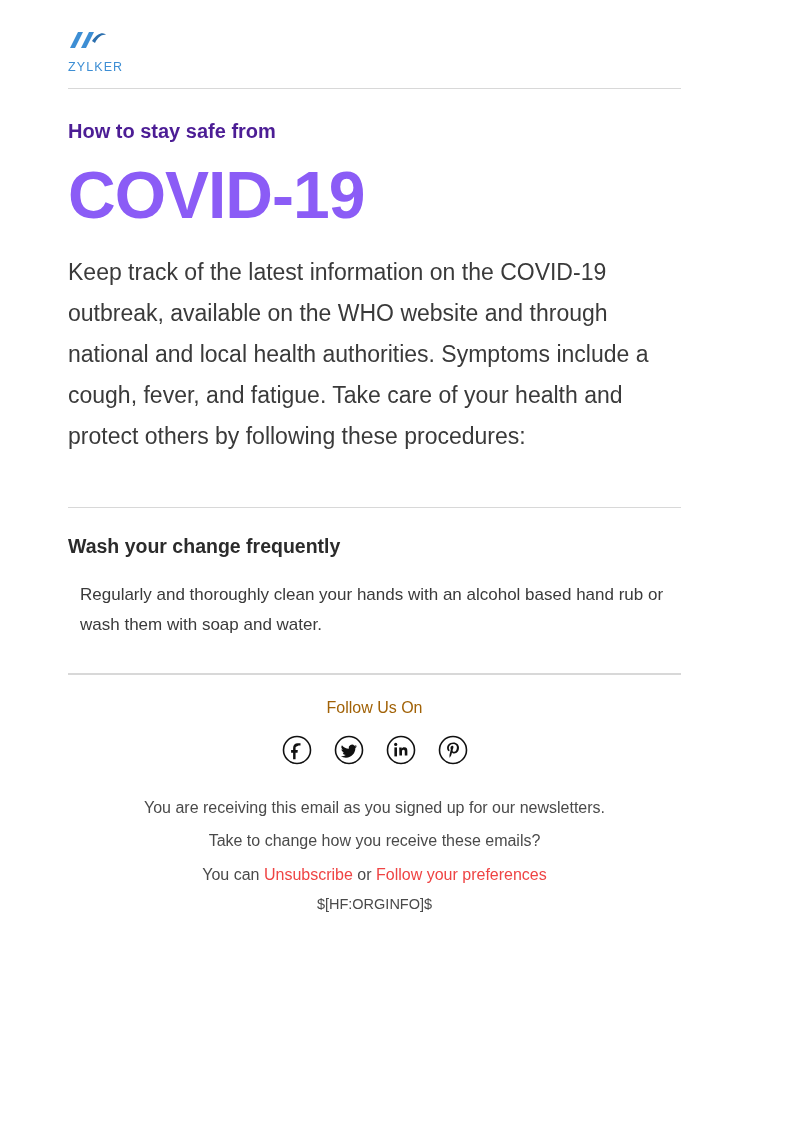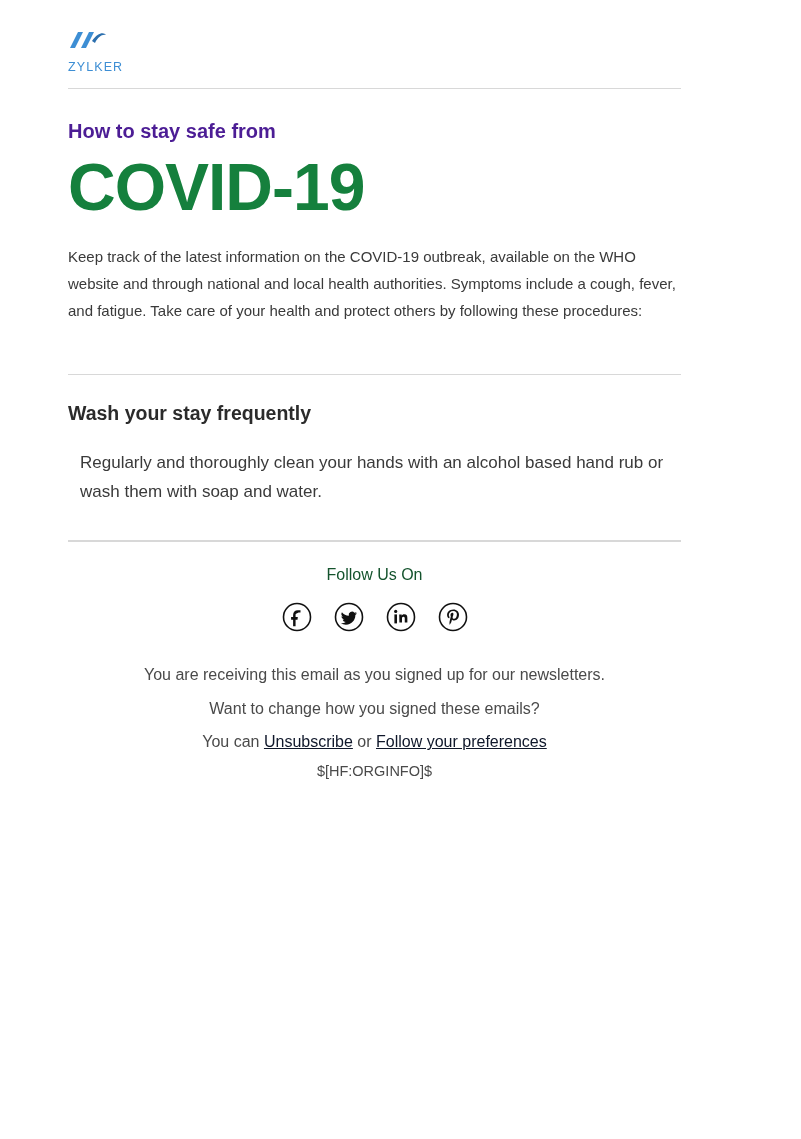--- a/index.html
+++ b/index.html
@@ -51,27 +51,27 @@
   .hero-kicker {
     font-size: 20px;
     font-weight: bold;
     color: #4c1d95;
     margin: 0;
     line-height: 1.2;
   }
   .hero-title {
     font-size: 66px;
     font-weight: bold;
-    color: #15803d;
-    margin: 10px 0 0 0;
+    color: #8b5cf6;
+    margin: 18px 0 0 0;
     line-height: 1.05;
     letter-spacing: -1px;
   }
   .body-text {
-    font-size: 15px;
+    font-size: 23px;
     line-height: 1.78;
     color: #3a3a3a;
     margin: 22px 0 0 0;
   }
   .section-gap-top {
     margin-top: 46px;
   }
   
   .section {
     padding: 26px 0 22px 0;
@@ -92,21 +92,21 @@
   .section p + p {
     margin-top: 24px;
   }
   
   .footer {
     padding-top: 24px;
     text-align: center;
   }
   .follow-label {
     font-size: 16px;
-    color: #14532d;
+    color: #a16207;
     margin: 0 0 18px 0;
   }
   .social-row {
     display: flex;
     justify-content: center;
     align-items: center;
     gap: 22px;
     margin-bottom: 30px;
   }
   .social-icon {
@@ -114,22 +114,21 @@
     height: 30px;
     display: block;
   }
   .footer-line {
     font-size: 16px;
     color: #4a4a4a;
     line-height: 1.6;
     margin: 0 0 8px 0;
   }
   .footer-link {
-    color: #0f172a;
-    text-decoration: underline;
+    color: #ef4444;
     cursor: pointer;
   }
   .footer-orginfo {
     font-size: 14.5px;
     color: #4a4a4a;
     margin: 8px;
     padding-bottom: 26px;
   }
 </style>
 </head>
@@ -153,21 +152,21 @@
   <div class="hero">
     <p class="hero-kicker">How to stay safe from</p>
     <h1 class="hero-title">COVID-19</h1>
     <p class="body-text">Keep track of the latest information on the COVID-19 outbreak, available on the WHO website and through national and local health authorities. Symptoms include a cough, fever, and fatigue. Take care of your health and protect others by following these procedures:</p>
   </div>
 
   <div class="section-gap-top"></div>
   <hr class="rule">
 
   <div class="section">
-    <h2>Wash your stay frequently</h2>
+    <h2>Wash your change frequently</h2>
     <p>Regularly and thoroughly clean your hands with an alcohol based hand rub or wash them with soap and water.</p>
   </div>
 
   <hr class="rule">
 
 
   <hr class="rule">
 
   <div class="footer">
     <p class="follow-label">Follow Us On</p>
@@ -195,20 +194,20 @@
       </a>
       <a class="social-icon">
         <svg width="30" height="30" viewBox="0 0 30 30" xmlns="http://www.w3.org/2000/svg">
           <circle cx="15" cy="15" r="13.5" fill="none" stroke="#111111" stroke-width="1.6"></circle>
           <path d="M15.4 7.6c-4.2 0-6.32 2.9-6.32 5.32 0 1.47.58 2.77 1.82 3.26.2.08.38 0 .44-.22l.18-.69c.06-.21.04-.29-.12-.48-.35-.4-.57-.93-.57-1.67 0-2.15 1.68-4.08 4.38-4.08 2.39 0 3.7 1.4 3.7 3.27 0 2.46-1.14 4.53-2.83 4.53-.94 0-1.64-.75-1.41-1.68.27-1.1.79-2.29.79-3.09 0-.71-.39-1.3-1.21-1.3-.96 0-1.73.97-1.73 2.26 0 .83.29 1.39.29 1.39l-1.16 4.82c-.34 1.42-.05 3.16-.03 3.34.02.1.15.13.21.05.09-.11 1.2-1.46 1.58-2.81.11-.38.61-2.33.61-2.33.31.58 1.21 1.09 2.17 1.09 2.86 0 4.8-2.56 4.8-5.98 0-2.59-2.24-5.01-5.59-5.01z" fill="#111111"></path>
         </svg>
       </a>
     </div>
 
     <p class="footer-line">You are receiving this email as you signed up for our newsletters.</p>
-    <p class="footer-line">Want to change how you signed these emails?</p>
+    <p class="footer-line">Take to change how you receive these emails?</p>
     <p class="footer-line">
       <span>You can </span><a class="footer-link">Unsubscribe</a><span> or </span><a class="footer-link">Follow your preferences</a>
     </p>
     <p class="footer-orginfo">$[HF:ORGINFO]$</p>
   </div>
 
 </div>
 
 </body></html>

